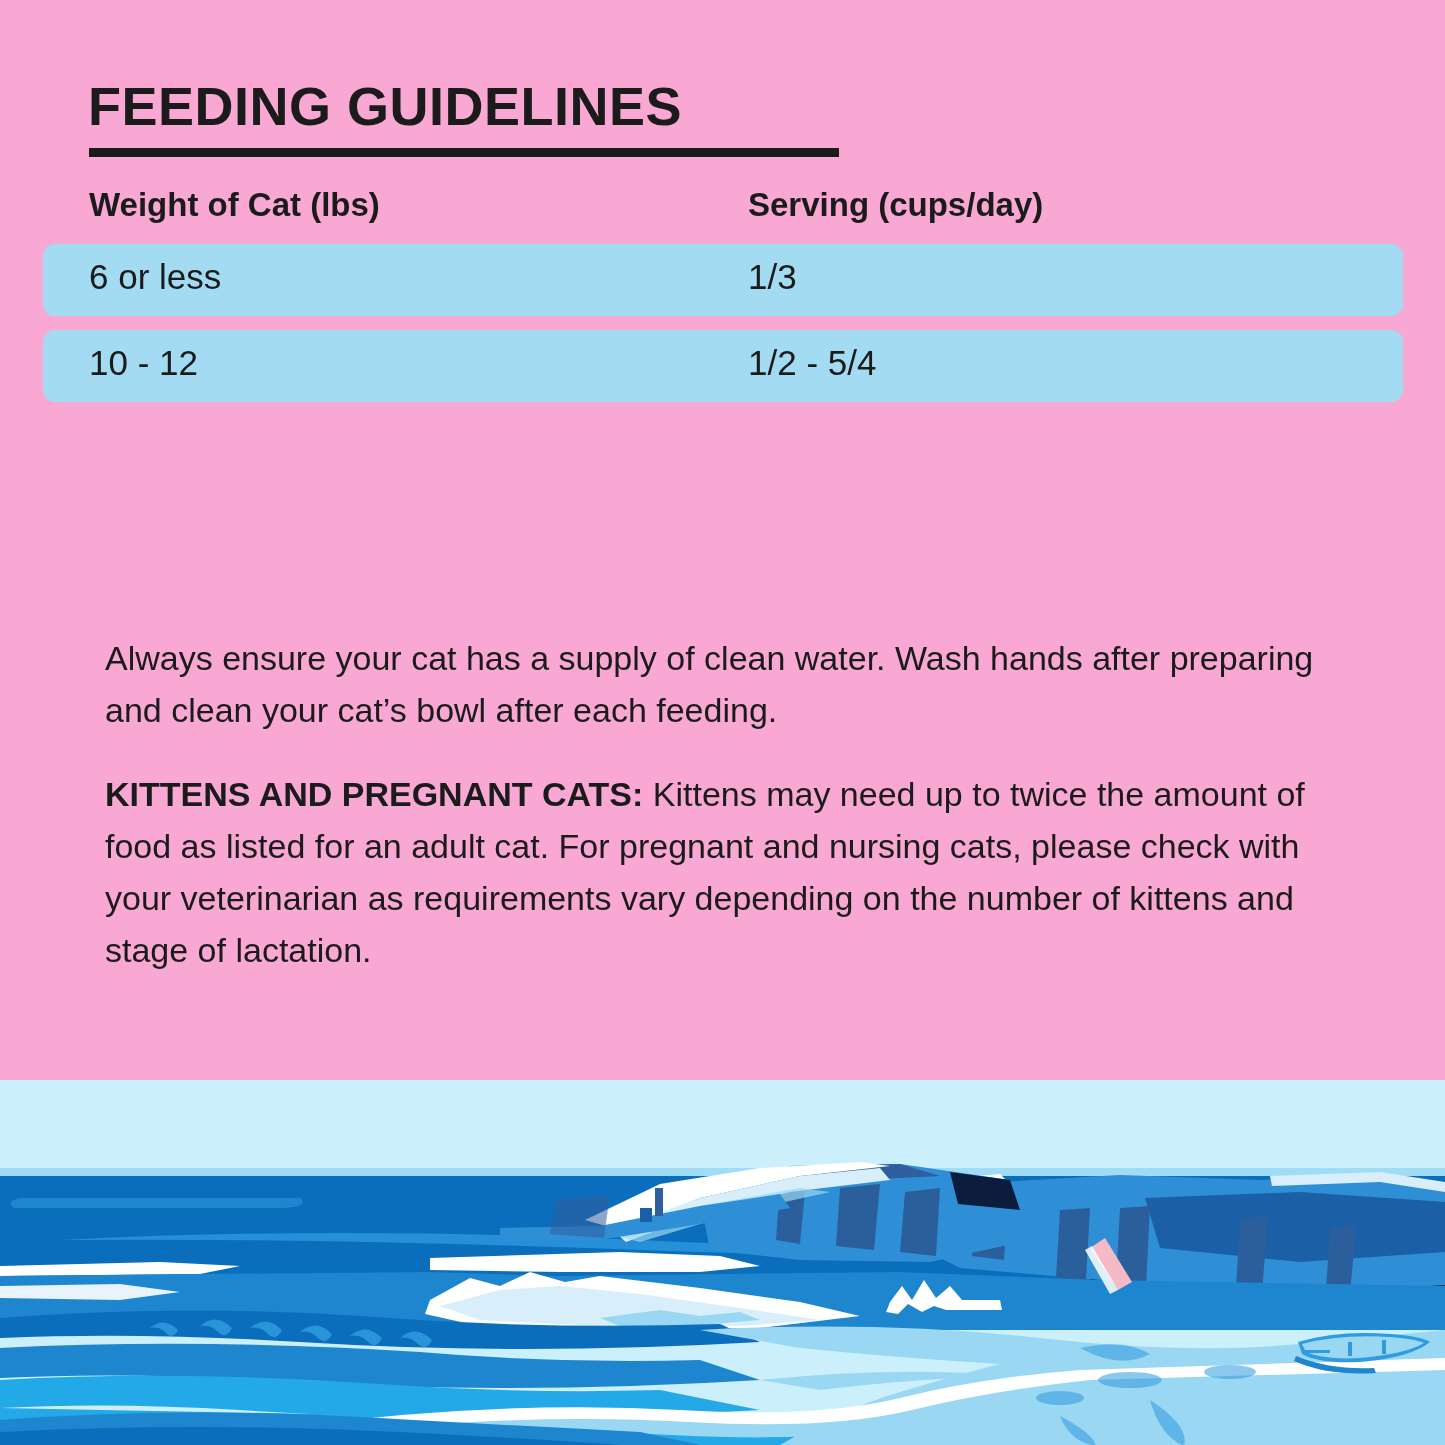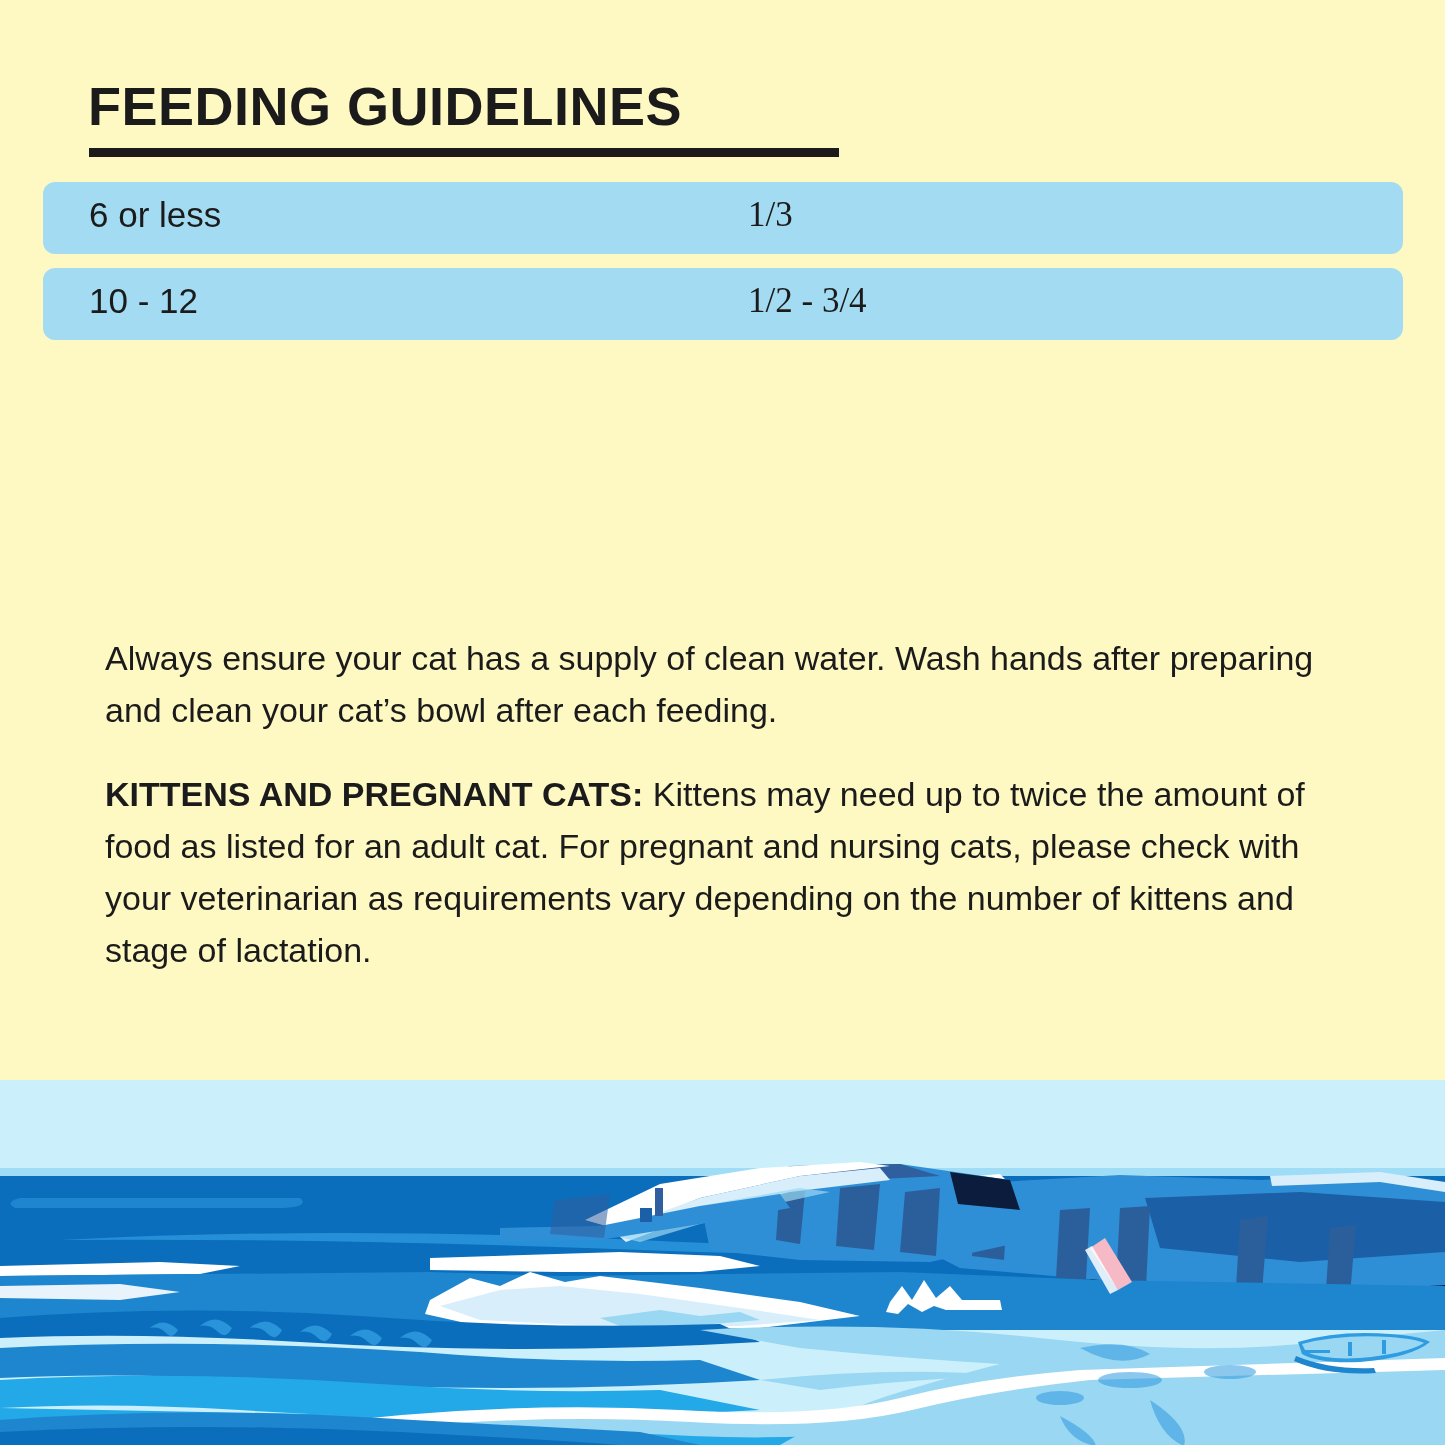--- a/index.html
+++ b/index.html
@@ -12,21 +12,21 @@
     background: #cbf0fc;
     font-family: "Liberation Sans", sans-serif;
     overflow: hidden;
     position: relative;
   }
 
   .page {
     position: relative;
     width: 1445px;
     height: 1445px;
-    background: #fef9c3;
+    background: #f9a8d4;
     overflow: hidden;
   }
 
   
   .content {
     position: absolute;
     left: 0;
     top: 0;
     width: 1445px;
     z-index: 5;
@@ -94,21 +94,21 @@
   .cell {
     position: absolute;
     top: 14px;
     font-size: 35px;
     font-weight: normal;
     color: #1b1b1b;
     white-space: nowrap;
     line-height: 1.2;
   }
   .cell.col-a { left: 89px; }
-  .cell.col-b { left: 748px; font-family: Liberation Serif, serif; }
+  .cell.col-b { left: 748px; }
 
   
   .paragraphs {
     position: absolute;
     left: 89px;
     top: 632px;
     width: 1275px;
   }
   .para {
     font-size: 34px;
@@ -241,32 +241,36 @@
     </svg>
   </div>
 
   <div class="content">
 
     <div class="title">FEEDING GUIDELINES</div>
     <div class="title-rule"></div>
 
     <div class="table">
 
+      <div class="table-head">
+        <div class="th col-a">Weight of Cat (lbs)</div>
+        <div class="th col-b">Serving (cups/day)</div>
+      </div>
 
       <div class="row">
         <div class="band" style="display: block; background: rgb(163, 220, 242);"></div>
         <div class="cell col-a">6 or less</div>
         <div class="cell col-b">1/3</div>
       </div>
 
 
       <div class="row">
         <div class="band" style="display: block; background: rgb(163, 220, 242);"></div>
         <div class="cell col-a">10 - 12</div>
-        <div class="cell col-b">1/2 - 3/4</div>
+        <div class="cell col-b">1/2 - 5/4</div>
       </div>
 
 
     </div>
 
     <div class="paragraphs">
       <p class="para">Always ensure your cat has a supply of clean water. Wash hands after preparing and clean your cat’s bowl after each feeding.</p>
       <p class="para"><span class="lead">KITTENS AND PREGNANT CATS:</span><span> Kittens may need up to twice the amount of food as listed for an adult cat. For pregnant and nursing cats, please check with your veterinarian as requirements vary depending on the number of kittens and stage of lactation.</span></p>
     </div>
 

